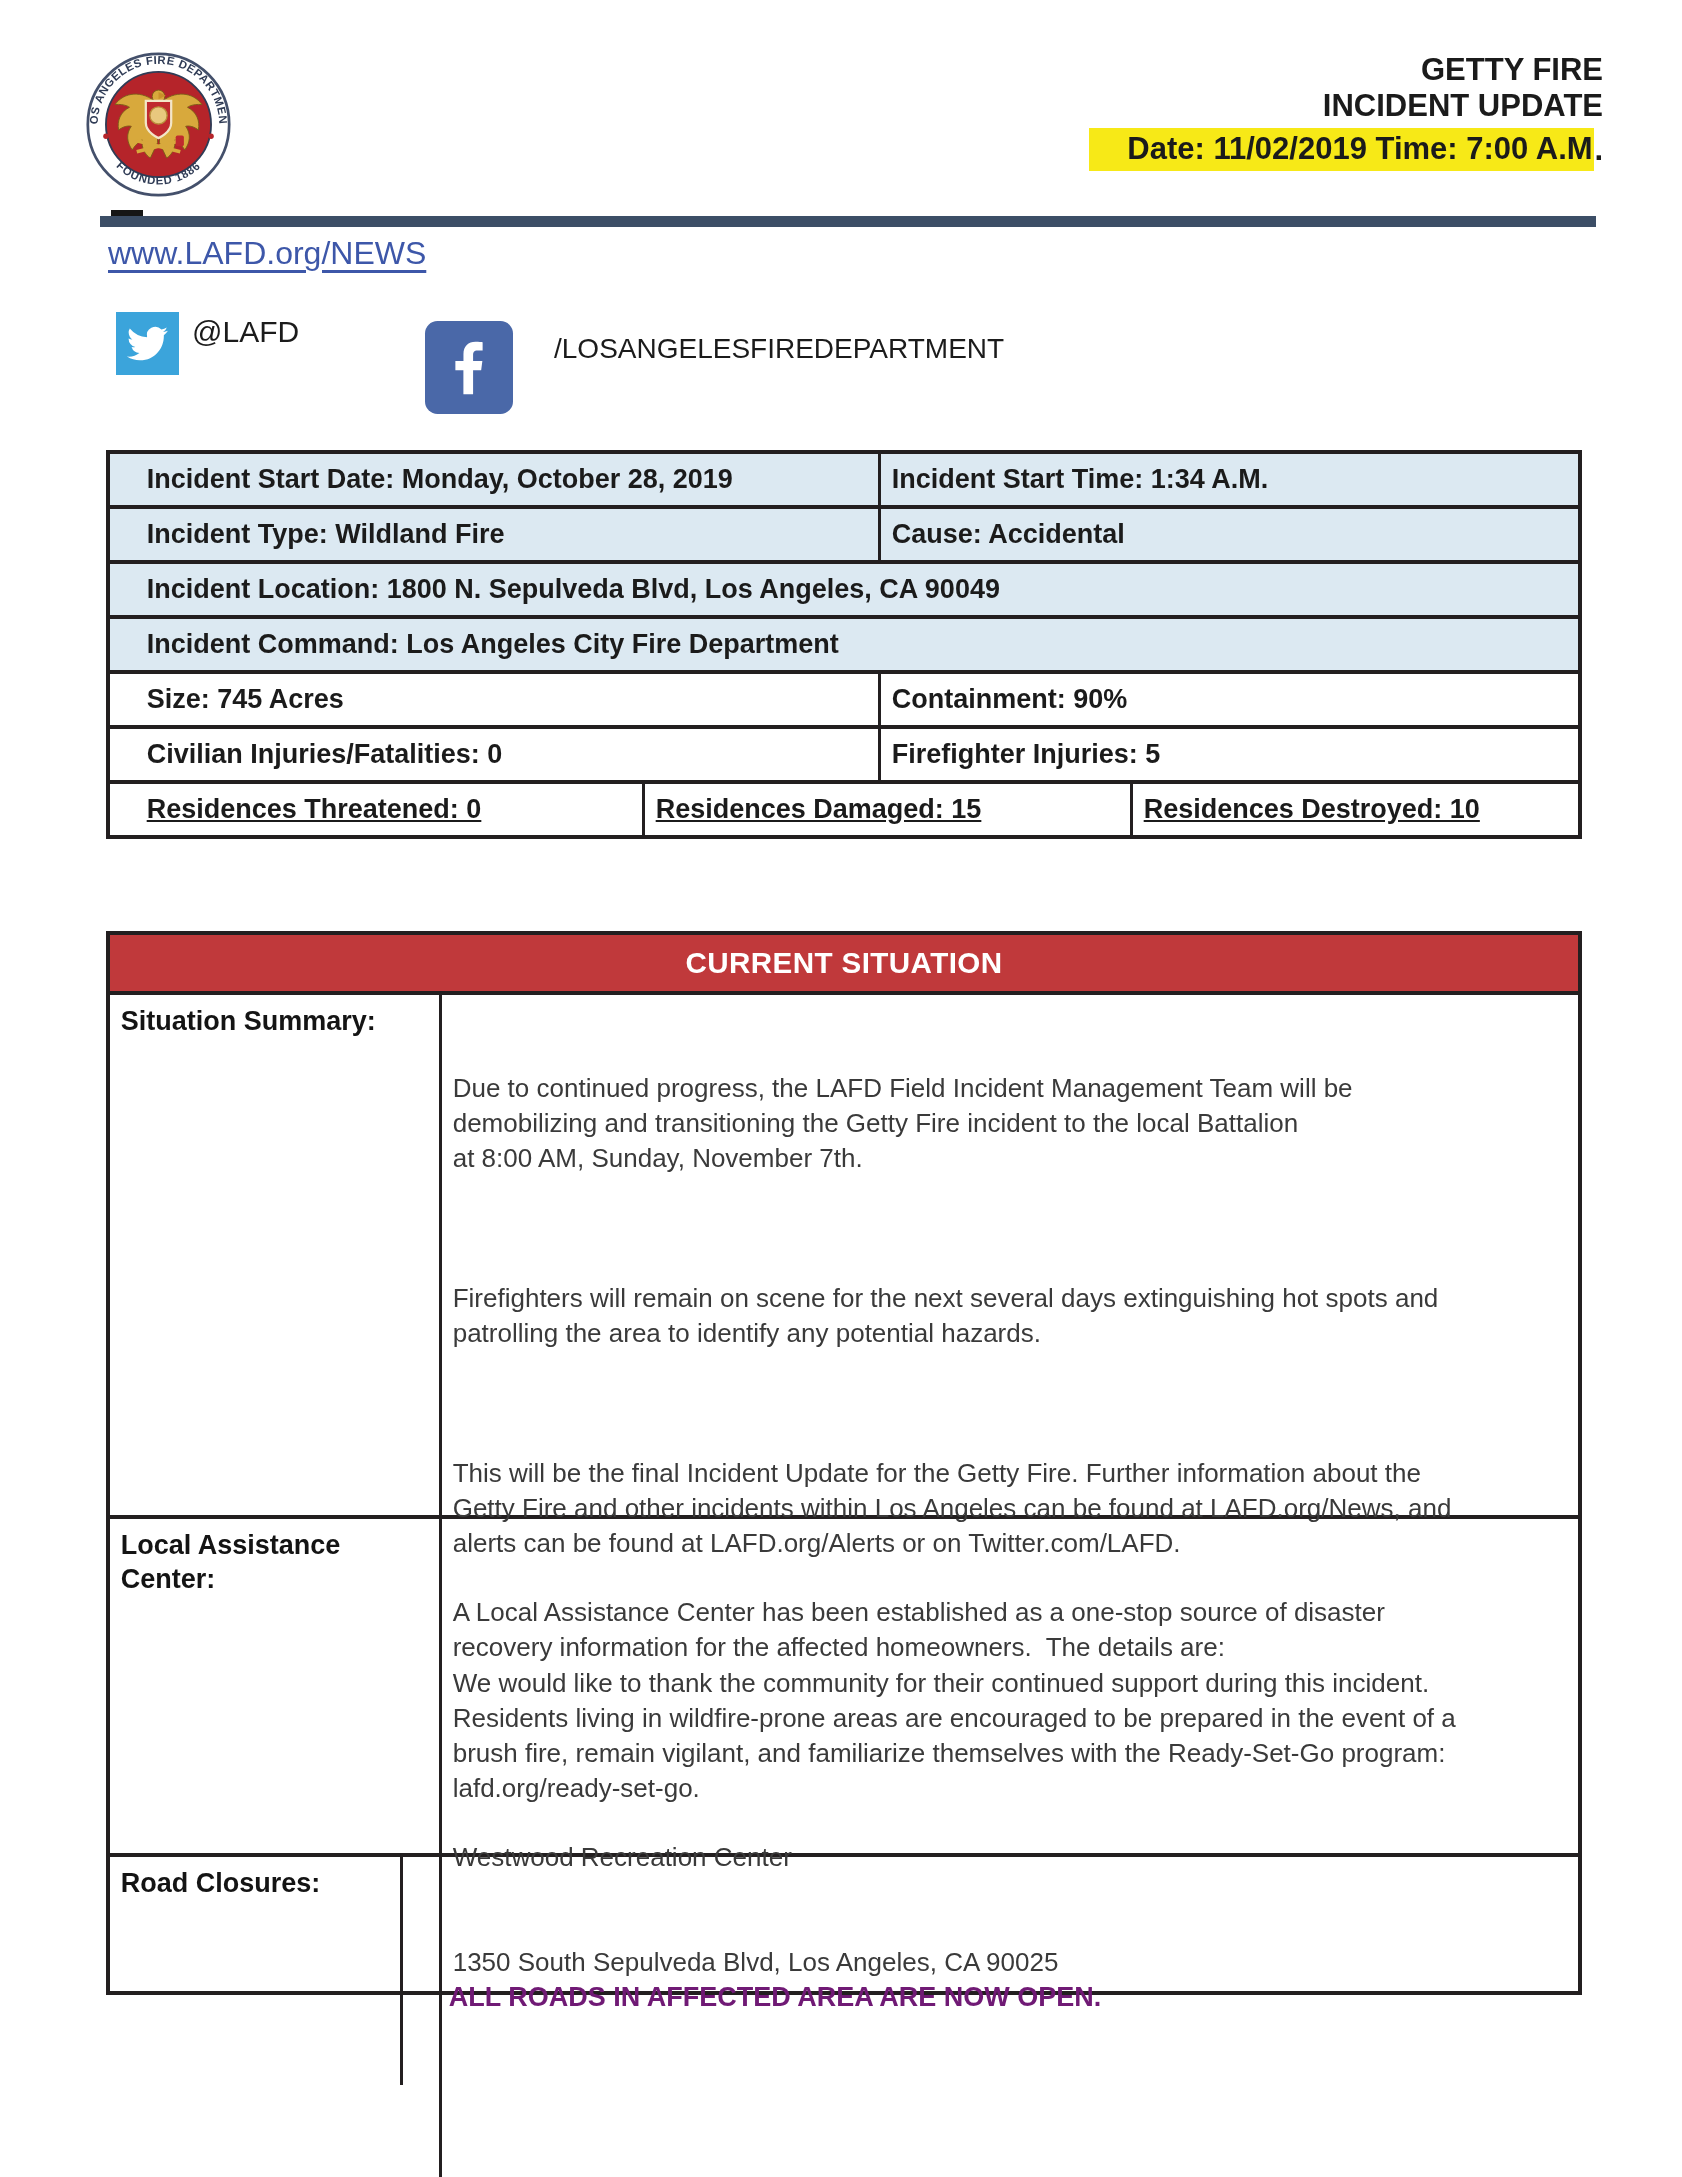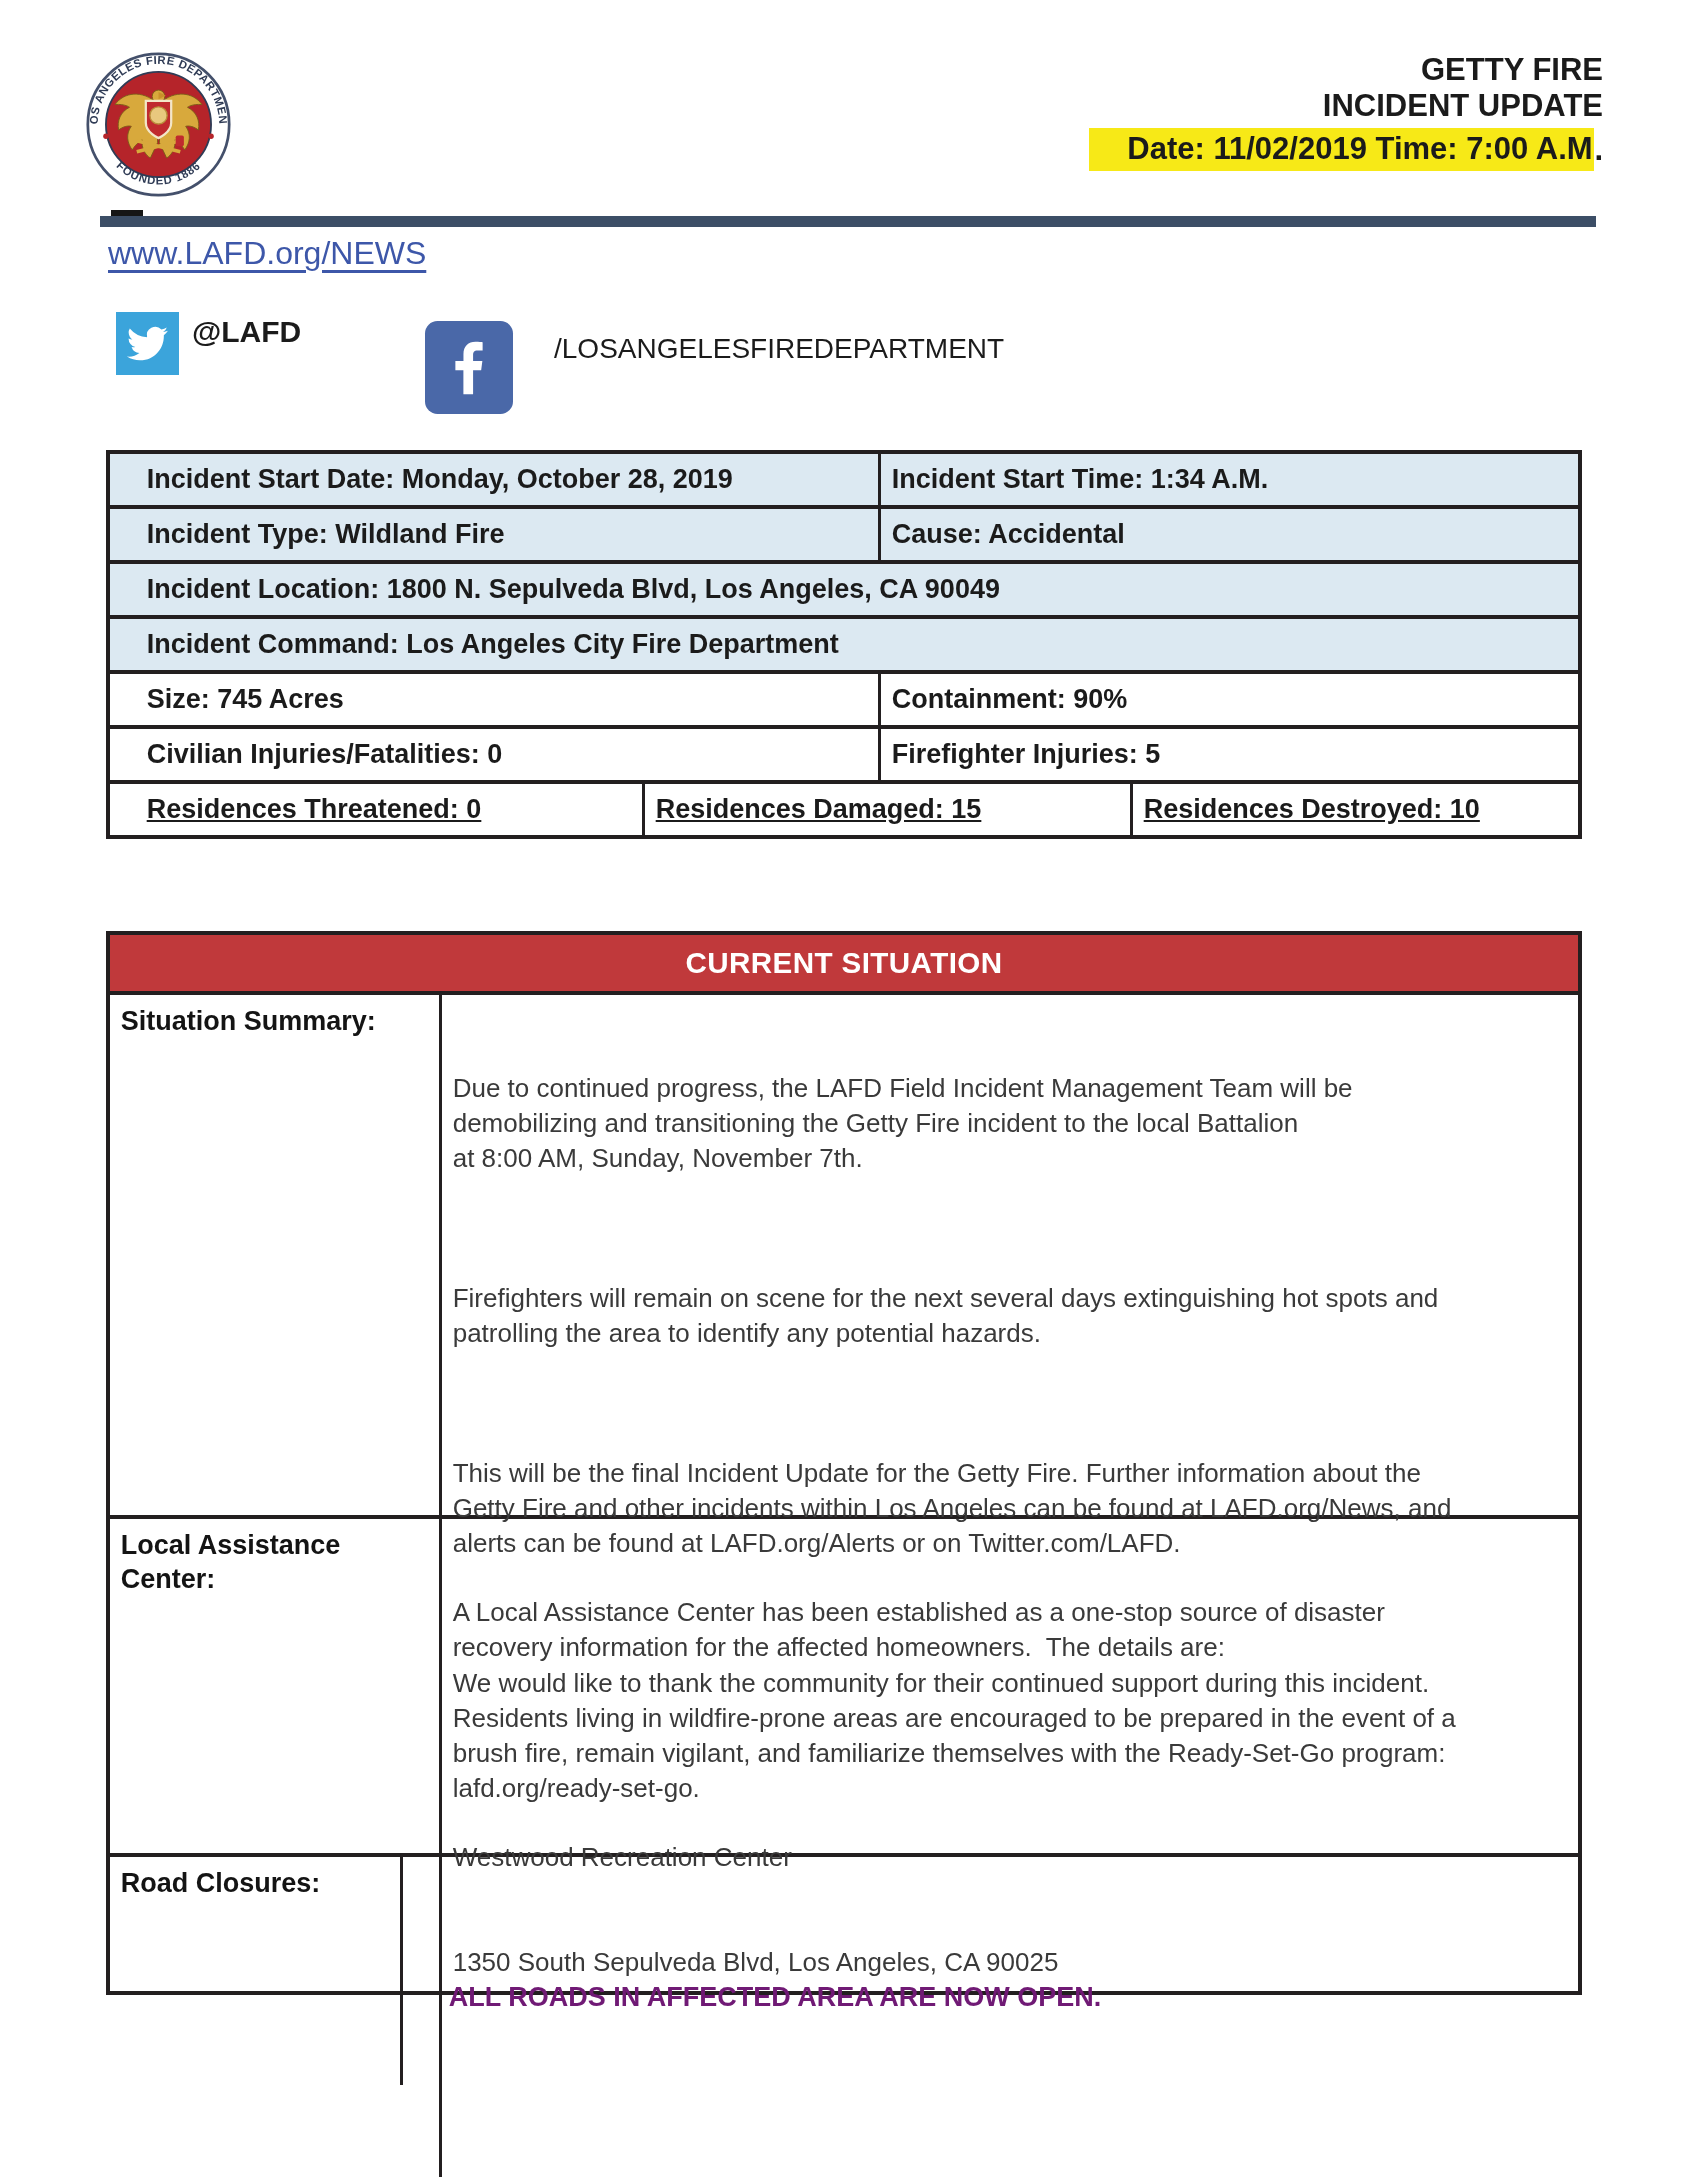--- a/index.html
+++ b/index.html
@@ -24,21 +24,21 @@
   .divider{position:absolute;left:100px;top:216px;width:1496px;height:10.7px;background:#3C4E66;}
   .divider-tick{position:absolute;left:111px;top:210px;width:32px;height:11.6px;background:#161616;}
   .news-link{
     position:absolute;left:108px;top:235px;
     font-size:32px;color:#3D57A9;
     text-decoration:underline;text-decoration-thickness:2.7px;text-underline-offset:6.3px;
     cursor:pointer;
   }
   .tw-icon{position:absolute;left:116px;top:312px;width:63px;height:63px;background:#3BA4DB;
     display:flex;align-items:center;justify-content:center;}
-  .tw-handle{position:absolute;left:192px;top:315px;font-size:30px;font-weight:bold;color:#1b1b1b;}
+  .tw-handle{position:absolute;left:192px;top:315px;font-size:30px;font-weight:normal;color:#1b1b1b;}
   .fb-icon{position:absolute;left:425px;top:321px;width:88px;height:93px;background:#4A68A8;border-radius:12.5px;
     display:flex;align-items:center;justify-content:center;}
   .fb-handle{position:absolute;left:554px;top:333px;font-size:28px;font-weight:normal;color:#1b1b1b;}
   
   .tbl{position:absolute;left:106px;width:1476px;border:4.5px solid #231F20;box-sizing:border-box;background:#fff;}
   .tbl-facts{top:450px;}
   .tbl-cs{top:931px;}
   .thead{
     height:56px;background:#C0393B;border-bottom:4.5px solid #231F20;
     color:#ffffff;font-weight:bold;font-size:29.6px;

